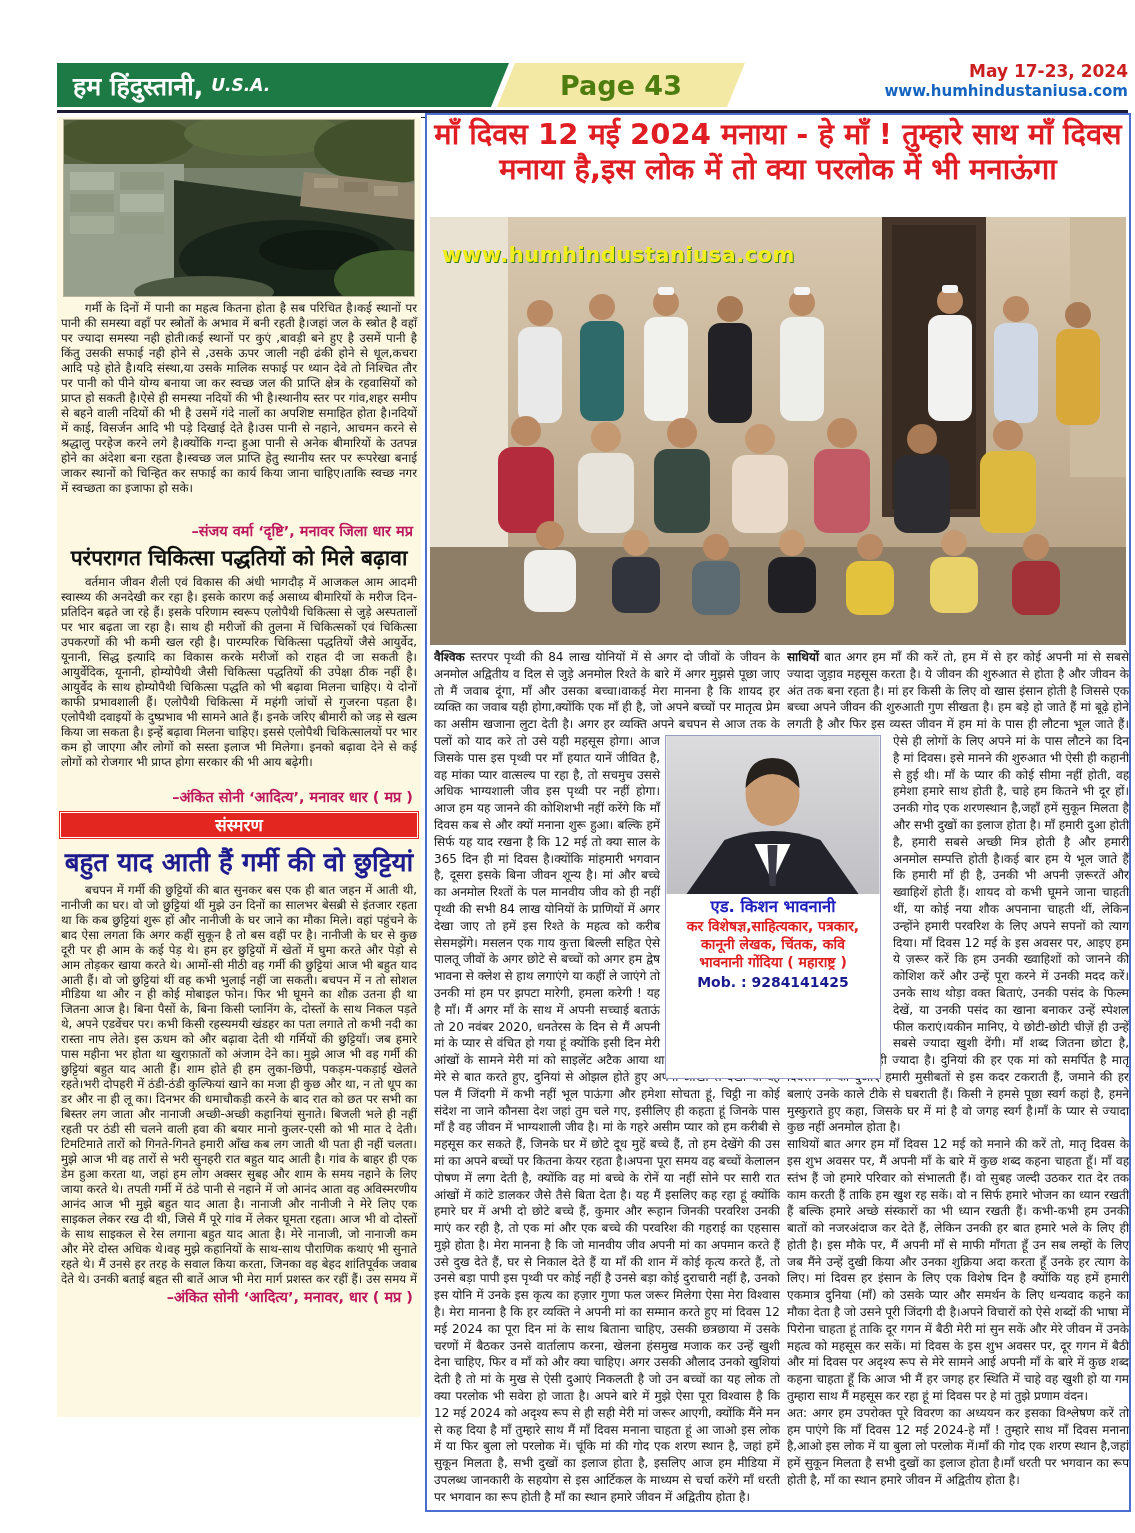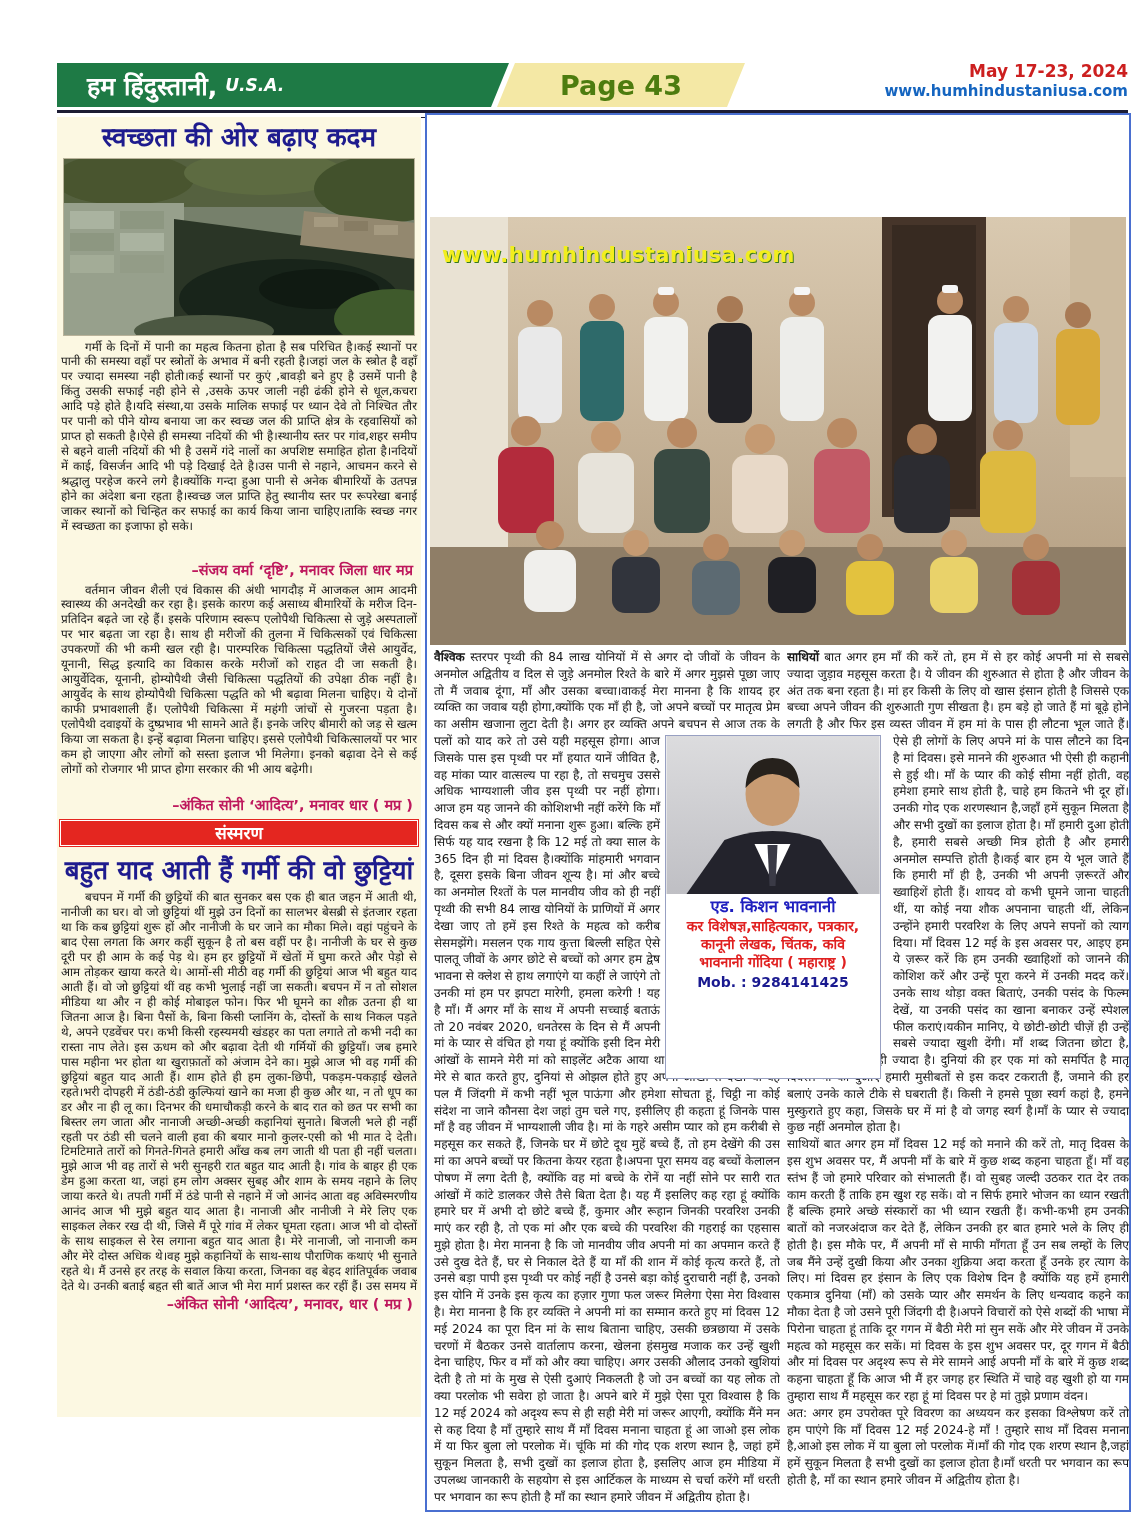--- a/index.html
+++ b/index.html
@@ -2,21 +2,21 @@
 <html><head>
 <meta charset="utf-8">
 <style>
   html,body{margin:0;padding:0;background:#ffffff;}
   .page{position:relative;width:1135px;height:1533px;background:#ffffff;overflow:hidden;
         font-family:"DejaVu Sans",sans-serif;color:#1b1b1b;}
   
   .header{position:absolute;left:57px;top:60px;width:1071px;height:48px;}
   .masthead{position:absolute;left:0;top:3px;width:452px;height:44px;background:#1e7a45;
             clip-path:polygon(0 0,100% 0,calc(100% - 18px) 100%,0 100%);
-            color:#fff;display:flex;align-items:center;padding-left:30px;box-sizing:border-box;}
+            color:#fff;display:flex;align-items:center;padding-left:16px;box-sizing:border-box;}
   .masthead .hi{font-size:25px;font-weight:bold;}
   .masthead .en{font-size:17px;font-weight:bold;font-style:italic;margin-left:8px;}
   .pagebox{position:absolute;left:440px;top:3px;width:248px;height:44px;background:#f4e8a5;
            clip-path:polygon(18px 0,100% 0,calc(100% - 18px) 100%,0 100%);
            display:flex;align-items:center;justify-content:center;
            font-size:27px;font-weight:bold;color:#4d7c0f;}
   .datebox{position:absolute;right:0;top:1px;text-align:right;line-height:1.25;}
   .date{color:#cc1f1f;font-weight:bold;font-size:17px;}
   .site{color:#1565c0;font-weight:bold;font-size:15px;}
   .rule{position:absolute;left:57px;top:110px;width:1071px;height:4px;
@@ -77,21 +77,20 @@
       <span>Page 43</span>
     </div>
     <div class="datebox">
       <div class="date">May 17-23, 2024</div>
       <div class="site">www.humhindustaniusa.com</div>
     </div>
   </div>
   <div class="rule"></div>
 
   <div class="leftcol">
-    <div class="t-navy">स्वच्छता की ओर बढ़ाए कदम</div>
 
     <div class="lphoto">
       <svg width="352" height="178" viewBox="0 0 352 178" xmlns="http://www.w3.org/2000/svg">
         <rect width="352" height="178" fill="#76806b"></rect>
         <rect x="0" y="0" width="352" height="48" fill="#55613f"></rect>
         <ellipse cx="60" cy="20" rx="70" ry="26" fill="#49552f"></ellipse>
         <ellipse cx="200" cy="14" rx="80" ry="22" fill="#5d6b41"></ellipse>
         <ellipse cx="320" cy="30" rx="70" ry="34" fill="#42512c"></ellipse>
         <rect x="0" y="44" width="120" height="134" fill="#97a08c"></rect>
         <rect x="6" y="52" width="44" height="18" fill="#aab3a0"></rect>
@@ -108,31 +107,33 @@
           <rect x="280" y="62" width="24" height="10" fill="#877c63"></rect>
         <rect x="310" y="66" width="24" height="10" fill="#a59a80"></rect>
         <ellipse cx="330" cy="160" rx="60" ry="30" fill="#3f5a2c"></ellipse>
         <ellipse cx="140" cy="172" rx="70" ry="16" fill="#4c5842"></ellipse>
       </svg>
     </div>
 
     <div class="lbody b1">गर्मी के दिनों में पानी का महत्व कितना होता है सब परिचित है।कई स्थानों पर पानी की समस्या वहाँ पर स्त्रोतों के अभाव में बनी रहती है।जहां जल के स्त्रोत है वहाँ पर ज्यादा समस्या नही होती।कई स्थानों पर कुएं ,बावड़ी बने हुए है उसमें पानी है किंतु उसकी सफाई नही होने से ,उसके ऊपर जाली नही ढंकी होने से धूल,कचरा आदि पड़े होते है।यदि संस्था,या उसके मालिक सफाई पर ध्यान देवे तो निश्चित तौर पर पानी को पीने योग्य बनाया जा कर स्वच्छ जल की प्राप्ति क्षेत्र के रहवासियों को प्राप्त हो सकती है।ऐसे ही समस्या नदियों की भी है।स्थानीय स्तर पर गांव,शहर समीप से बहने वाली नदियों की भी है उसमें गंदे नालों का अपशिष्ट समाहित होता है।नदियों में काई, विसर्जन आदि भी पड़े दिखाई देते है।उस पानी से नहाने, आचमन करने से श्रद्धालु परहेज करने लगे है।क्योंकि गन्दा हुआ पानी से अनेक बीमारियों के उतपन्न होने का अंदेशा बना रहता है।स्वच्छ जल प्राप्ति हेतु स्थानीय स्तर पर रूपरेखा बनाई जाकर स्थानों को चिन्हित कर सफाई का कार्य किया जाना चाहिए।ताकि स्वच्छ नगर में स्वच्छता का इजाफा हो सके।</div>
     <div class="lbyline">–संजय वर्मा ‘दृष्टि’, मनावर जिला धार मप्र</div>
 
+    <div class="t-black">परंपरागत चिकित्सा पद्धतियों को मिले बढ़ावा</div>
     <div class="lbody b2">वर्तमान जीवन शैली एवं विकास की अंधी भागदौड़ में आजकल आम आदमी स्वास्थ्य की अनदेखी कर रहा है। इसके कारण कई असाध्य बीमारियों के मरीज दिन-प्रतिदिन बढ़ते जा रहे हैं। इसके परिणाम स्वरूप एलोपैथी चिकित्सा से जुड़े अस्पतालों पर भार बढ़ता जा रहा है। साथ ही मरीजों की तुलना में चिकित्सकों एवं चिकित्सा उपकरणों की भी कमी खल रही है। पारम्परिक चिकित्सा पद्धतियों जैसे आयुर्वेद, यूनानी, सिद्ध इत्यादि का विकास करके मरीजों को राहत दी जा सकती है। आयुर्वेदिक, यूनानी, होम्योपैथी जैसी चिकित्सा पद्धतियों की उपेक्षा ठीक नहीं है। आयुर्वेद के साथ होम्योपैथी चिकित्सा पद्धति को भी बढ़ावा मिलना चाहिए। ये दोनों काफी प्रभावशाली हैं। एलोपैथी चिकित्सा में महंगी जांचों से गुजरना पड़ता है। एलोपैथी दवाइयों के दुष्प्रभाव भी सामने आते हैं। इनके जरिए बीमारी को जड़ से खत्म किया जा सकता है। इन्हें बढ़ावा मिलना चाहिए। इससे एलोपैथी चिकित्सालयों पर भार कम हो जाएगा और लोगों को सस्ता इलाज भी मिलेगा। इनको बढ़ावा देने से कई लोगों को रोजगार भी प्राप्त होगा सरकार की भी आय बढ़ेगी।</div>
     <div class="lbyline">–अंकित सोनी ‘आदित्य’, मनावर धार ( मप्र )</div>
 
     <div class="redband">संस्मरण</div>
 
     <div class="t-navy">बहुत याद आती हैं गर्मी की वो छुट्टियां</div>
     <div class="lbody b3">बचपन में गर्मी की छुट्टियों की बात सुनकर बस एक ही बात जहन में आती थी, नानीजी का घर। वो जो छुट्टियां थीं मुझे उन दिनों का सालभर बेसब्री से इंतजार रहता था कि कब छुट्टियां शुरू हों और नानीजी के घर जाने का मौका मिले। वहां पहुंचने के बाद ऐसा लगता कि अगर कहीं सुकून है तो बस वहीं पर है। नानीजी के घर से कुछ दूरी पर ही आम के कई पेड़ थे। हम हर छुट्टियों में खेतों में घुमा करते और पेड़ो से आम तोड़कर खाया करते थे। आमों-सी मीठी वह गर्मी की छुट्टियां आज भी बहुत याद आती हैं। वो जो छुट्टियां थीं वह कभी भुलाई नहीं जा सकती। बचपन में न तो सोशल मीडिया था और न ही कोई मोबाइल फोन। फिर भी घूमने का शौक़ उतना ही था जितना आज है। बिना पैसों के, बिना किसी प्लानिंग के, दोस्तों के साथ निकल पड़ते थे, अपने एडवेंचर पर। कभी किसी रहस्यमयी खंडहर का पता लगाते तो कभी नदी का रास्ता नाप लेते। इस ऊधम को और बढ़ावा देती थी गर्मियों की छुट्टियाँ। जब हमारे पास महीना भर होता था खुराफ़ातों को अंजाम देने का। मुझे आज भी वह गर्मी की छुट्टियां बहुत याद आती हैं। शाम होते ही हम लुका-छिपी, पकड़म-पकड़ाई खेलते रहते।भरी दोपहरी में ठंडी-ठंडी कुल्फियां खाने का मजा ही कुछ और था, न तो धूप का डर और ना ही लू का। दिनभर की धमाचौकड़ी करने के बाद रात को छत पर सभी का बिस्तर लग जाता और नानाजी अच्छी-अच्छी कहानियां सुनाते। बिजली भले ही नहीं रहती पर ठंडी सी चलने वाली हवा की बयार मानो कुलर-एसी को भी मात दे देती। टिमटिमाते तारों को गिनते-गिनते हमारी आँख कब लग जाती थी पता ही नहीं चलता। मुझे आज भी वह तारों से भरी सुनहरी रात बहुत याद आती है। गांव के बाहर ही एक डेम हुआ करता था, जहां हम लोग अक्सर सुबह और शाम के समय नहाने के लिए जाया करते थे। तपती गर्मी में ठंडे पानी से नहाने में जो आनंद आता वह अविस्मरणीय आनंद आज भी मुझे बहुत याद आता है। नानाजी और नानीजी ने मेरे लिए एक साइकल लेकर रख दी थी, जिसे मैं पूरे गांव में लेकर घूमता रहता। आज भी वो दोस्तों के साथ साइकल से रेस लगाना बहुत याद आता है। मेरे नानाजी, जो नानाजी कम और मेरे दोस्त अधिक थे।वह मुझे कहानियों के साथ-साथ पौराणिक कथाएं भी सुनाते रहते थे। मैं उनसे हर तरह के सवाल किया करता, जिनका वह बेहद शांतिपूर्वक जवाब देते थे। उनकी बताई बहुत सी बातें आज भी मेरा मार्ग प्रशस्त कर रहीं हैं। उस समय में कैमरा नहीं होता था कि उन बिताई हुई यादों को सहेजकर रखा जा सके। मगर आज यह सोचकर खुश हो जाता हूँ कि अच्छा ही हुआ कि मैंने उन यादों को कैमरे में कैद नहीं किया, वर्ना आज वो मेरे दिल में कैद कैसे होती। वह जो गर्मी की छुट्टियां थीं मुझे लंबे समय तक स्मरण रहेंगी।</div>
     <div class="lbyline">–अंकित सोनी ‘आदित्य’, मनावर, धार ( मप्र )</div>
   </div>
 
   <div class="main">
+    <div class="headline">माँ दिवस 12 मई 2024 मनाया - हे माँ ! तुम्हारे साथ माँ दिवस मनाया है,इस लोक में तो क्या परलोक में भी मनाऊंगा</div>
 
     <div class="gphoto">
       <svg width="696" height="428" viewBox="0 0 696 428" xmlns="http://www.w3.org/2000/svg">
         <defs>
           <linearGradient id="wall" x1="0" y1="0" x2="0" y2="1">
             <stop offset="0" stop-color="#d9c9b0"></stop>
               <stop offset="1" stop-color="#b19b7e"></stop>
           </linearGradient>
         </defs>
         <rect width="696" height="428" fill="url(#wall)"></rect>

